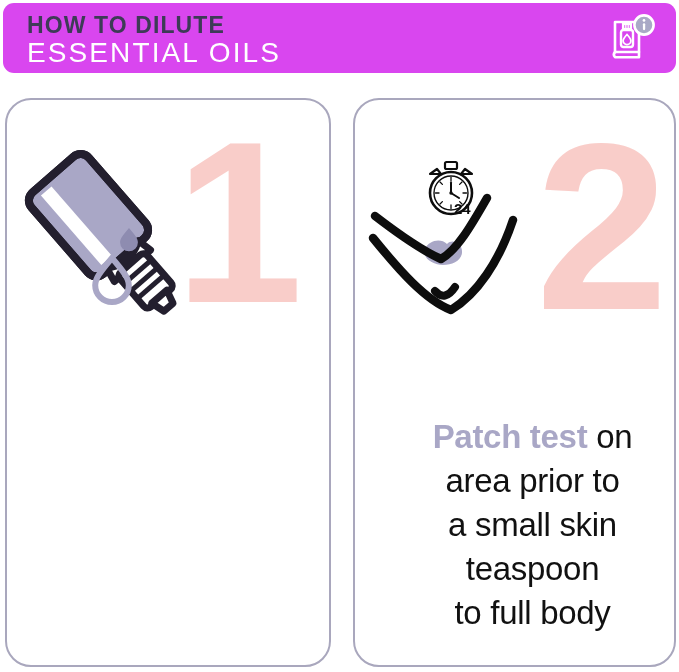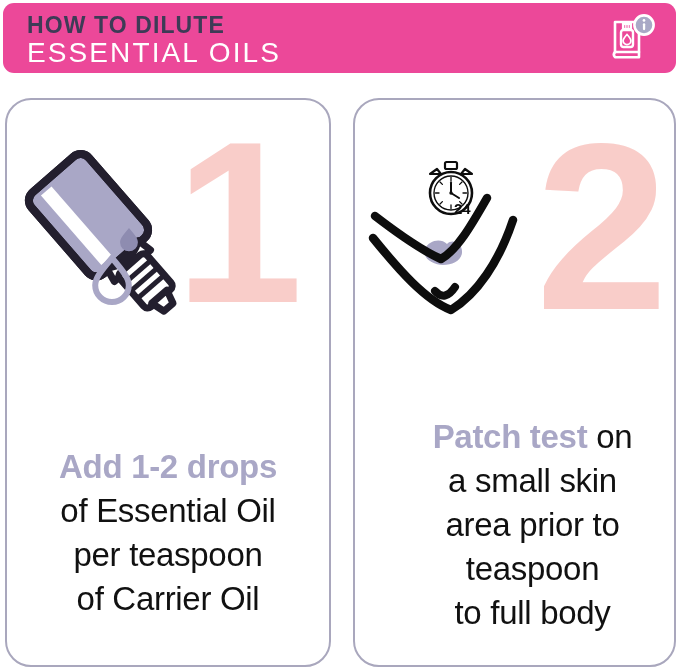--- a/index.html
+++ b/index.html
@@ -18,21 +18,21 @@
     background: #ffffff;
   }
 
   
   .banner {
     position: absolute;
     left: 3px;
     top: 3px;
     width: 673px;
     height: 70px;
-    background: #ec4899;
+    background: #d946ef;
     border-radius: 11px;
     display: flex;
     align-items: center;
     justify-content: space-between;
     padding: 0 14px 0 24px;
   }
   .banner-titles {
     display: flex;
     flex-direction: column;
     justify-content: center;
@@ -185,28 +185,20 @@
 
           <path d="M68 190 h20 l-4 14 h-12 z" fill="#ffffff" stroke="#231f2e" stroke-width="7" stroke-linejoin="round"></path>
         </g>
 
         <path d="M116 98 c6.6 7.6 8.9 10.9 8.9 14.4 a8.9 8.9 0 0 1 -17.8 0 c0-3.5 2.3-6.8 8.9-14.4 z" fill="#8e8cb0" transform="translate(-6 0)"></path>
 
         <path d="M93 128 c12.5 14.6 16.8 20.8 16.8 27.3 a16.8 16.8 0 0 1 -33.6 0 c0-6.5 4.3-12.7 16.8-27.3 z" fill="none" stroke="#a9a7c6" stroke-width="6"></path>
       </svg>
     </div>
 
-    <div class="card-text">
-      <span class="tline">
-        <span class="hl">Add 1-2 drops</span>
-      </span>
-      <span class="tline">of Essential Oil</span>
-      <span class="tline">per teaspoon</span>
-      <span class="tline">of Carrier Oil</span>
-    </div>
   </div>
 
   <div class="card card-2">
 
     <div class="step-num step-num-2">2</div>
 
     <div class="illus illus-arm">
       <svg width="210" height="210" viewBox="0 0 210 210" aria-hidden="true">
 
         <path d="M62 95 c4-9 16-11 22-5 c6-6 16 0 15 9 c-1 8-10 12-19 12 c-9 0-21-6-18-16 z" fill="#a9a7c6"></path>
@@ -242,20 +234,20 @@
           <line x1="28" y1="31" x2="36" y2="36" stroke="#0d0d0d" stroke-width="2" stroke-linecap="round"></line>
           <circle cx="28" cy="31" r="1.7" fill="#0d0d0d"></circle>
 
           <text x="31" y="52" font-family="Liberation Sans, sans-serif" font-size="15" font-weight="bold" fill="#0d0d0d">24</text>
         </g>
       </svg>
     </div>
 
     <div class="card-text">
       <span class="tline"><span class="hl">Patch test</span><span> on</span></span>
+      <span class="tline">area prior to</span>
       <span class="tline">a small skin</span>
-      <span class="tline">area prior to</span>
       <span class="tline">teaspoon</span>
       <span class="tline">to full body</span>
     </div>
   </div>
 
 </div>
 
 </body></html>

